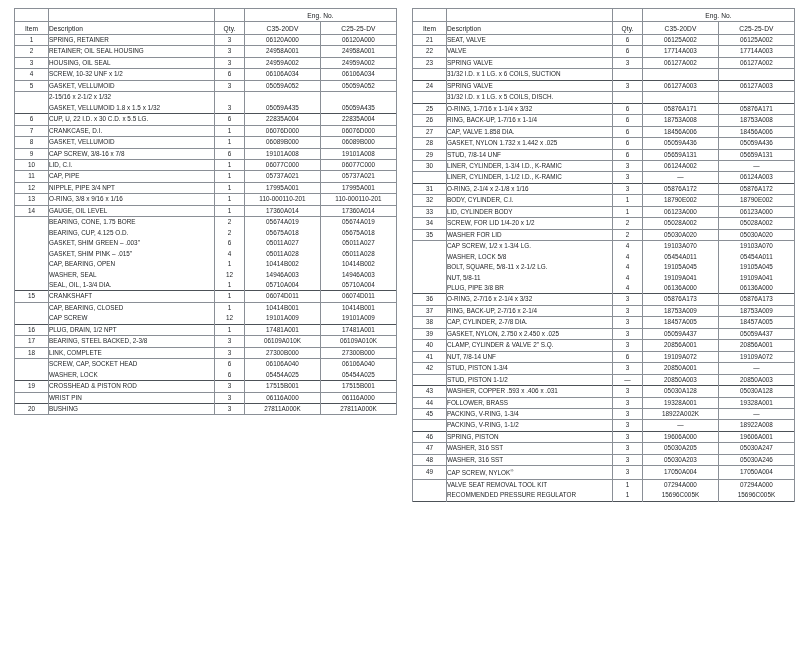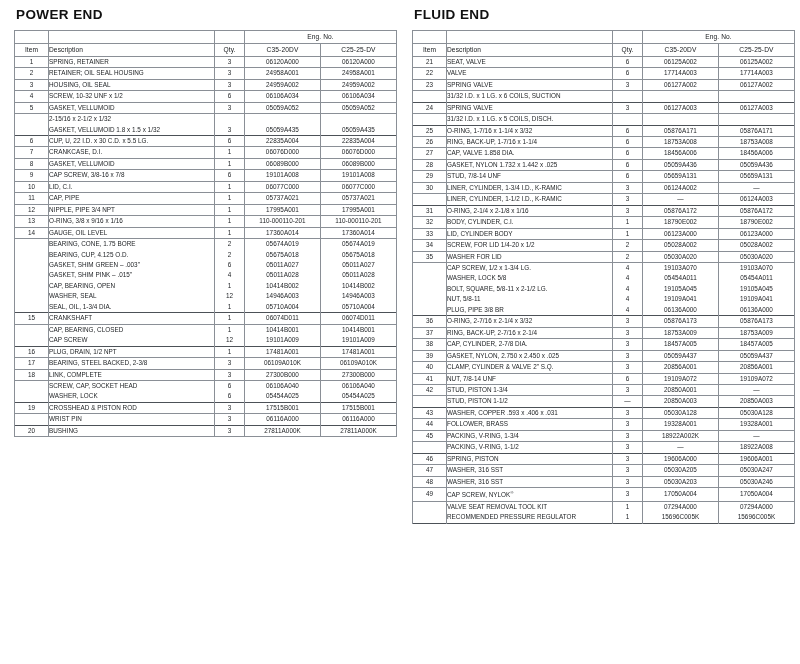--- a/index.html
+++ b/index.html
@@ -104,21 +104,20 @@
   tr.sub-last > td { border-bottom: 0.8px solid #8a8f96; }
 
   .sup { font-size: 4.4px; vertical-align: super; }
 </style>
 </head>
 <body>
 
 <div class="sheet">
 
   <div class="panel">
-    <div class="panel-title">POWER END</div>
     <table class="parts outer">
       <colgroup>
         <col class="c-item">
           <col class="c-desc">
           <col class="c-qty">
           <col class="c-eng1">
           <col class="c-eng2">
       </colgroup>
       <thead>
         <tr>
@@ -372,21 +371,20 @@
             <td class="desc">BUSHING</td>
             <td class="qty">3</td>
             <td class="eng">27811A000K</td>
             <td class="eng">27811A000K</td>
           </tr>
         </tbody>
     </table>
   </div>
 
   <div class="panel">
-    <div class="panel-title">FLUID END</div>
     <table class="parts outer">
       <colgroup>
         <col class="c-item">
           <col class="c-desc">
           <col class="c-qty">
           <col class="c-eng1">
           <col class="c-eng2">
       </colgroup>
       <thead>
         <tr>

